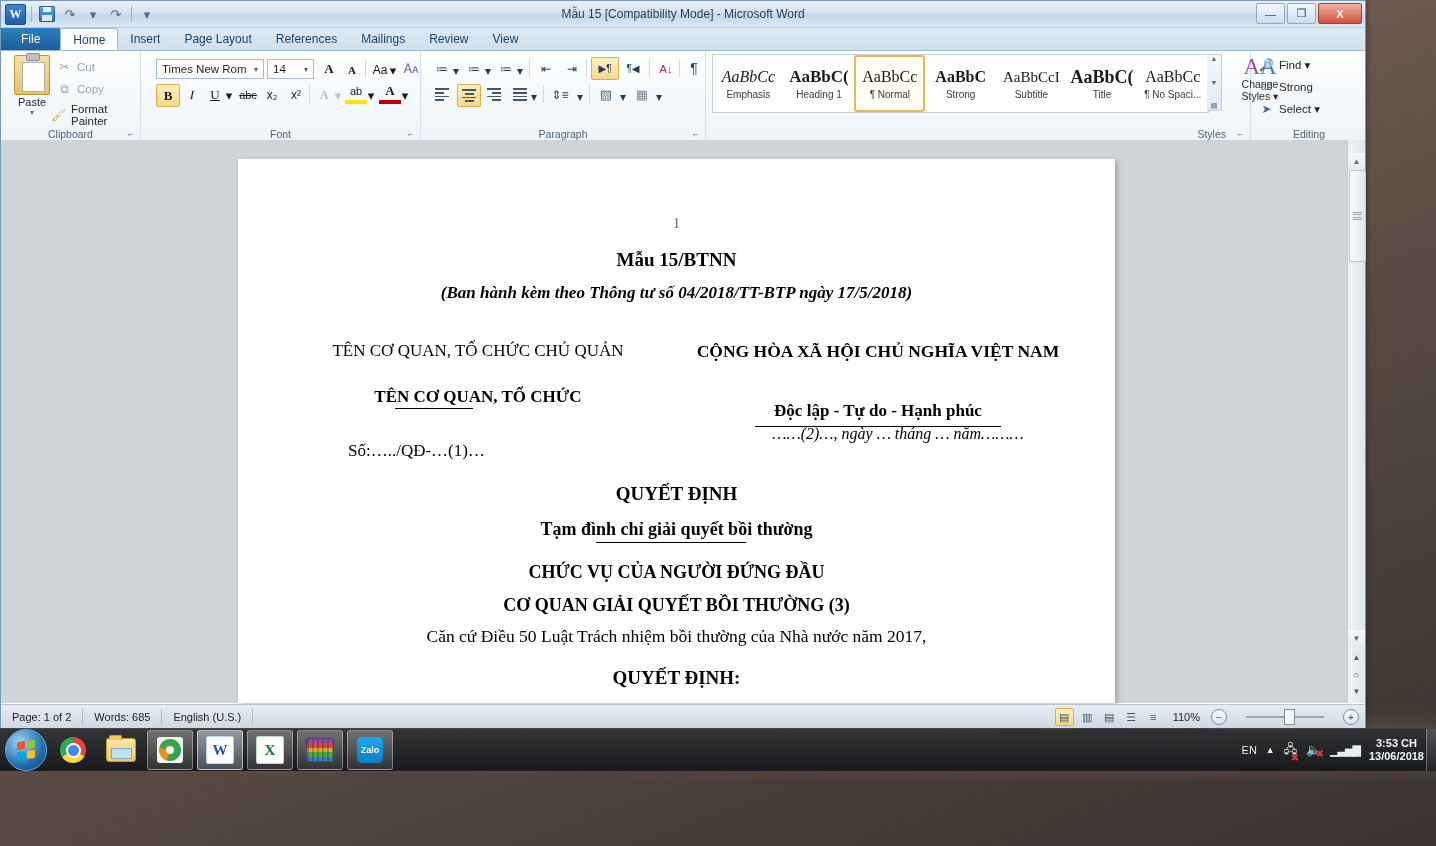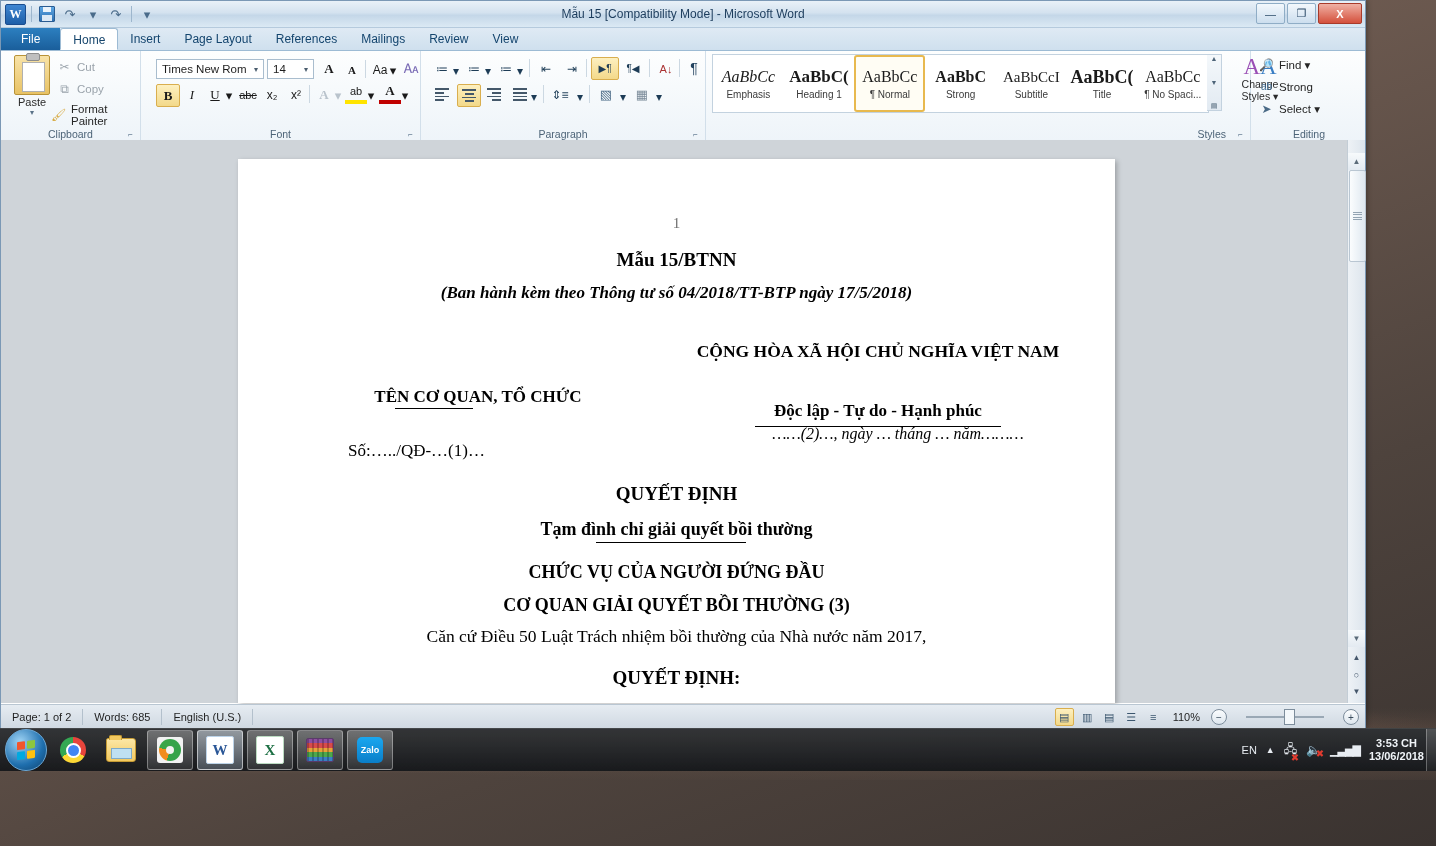--- a/index.html
+++ b/index.html
@@ -456,20 +456,21 @@
 
     <div class="docarea">
       <div class="page">
         <div class="doc" style="position:relative;width:100%;height:100%;">
           <div class="pgnum">1</div>
 
           <div class="l-center bold" style="position:absolute;left:0;top:90px;width:100%;font-size:19px;">Mẫu 15/BTNN</div>
 
           <div class="l-center bold ital" style="position:absolute;left:0;top:124px;width:100%;font-size:17px;">(Ban hành kèm theo Thông tư số 04/2018/TT-BTP ngày 17/5/2018)</div>
 
+          <div style="position:absolute;left:40px;top:182px;width:400px;text-align:center;font-size:17px;">TÊN CƠ QUAN, TỔ CHỨC CHỦ QUẢN</div>
           <div class="bold" style="position:absolute;left:40px;top:228px;width:400px;text-align:center;font-size:17px;">
             <span>TÊN CƠ QUAN, TỔ CHỨC</span>
             <span style="display:block;width:78px;height:1px;background:#000;margin:0 auto;position:relative;left:-44px;top:1px;"></span>
           </div>
 
           <div class="bold" style="position:absolute;left:410px;top:182px;width:460px;text-align:center;font-size:17.5px;">CỘNG HÒA XÃ HỘI CHỦ NGHĨA VIỆT NAM</div>
           <div class="bold" style="position:absolute;left:410px;top:206px;width:460px;text-align:center;font-size:17px;margin-top:36px;">
             <span>Độc lập - Tự do - Hạnh phúc</span>
             <span style="display:block;width:246px;height:1px;background:#000;margin:5px auto 0;"></span>
           </div>

